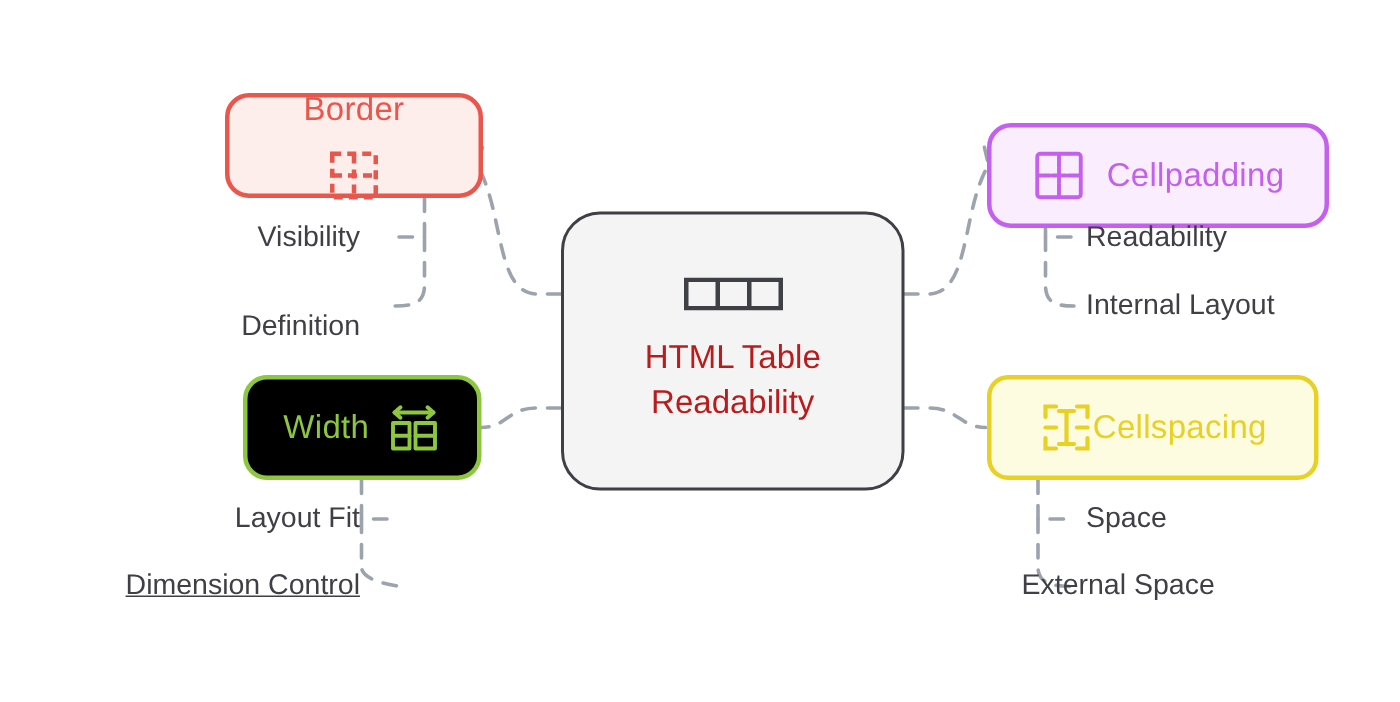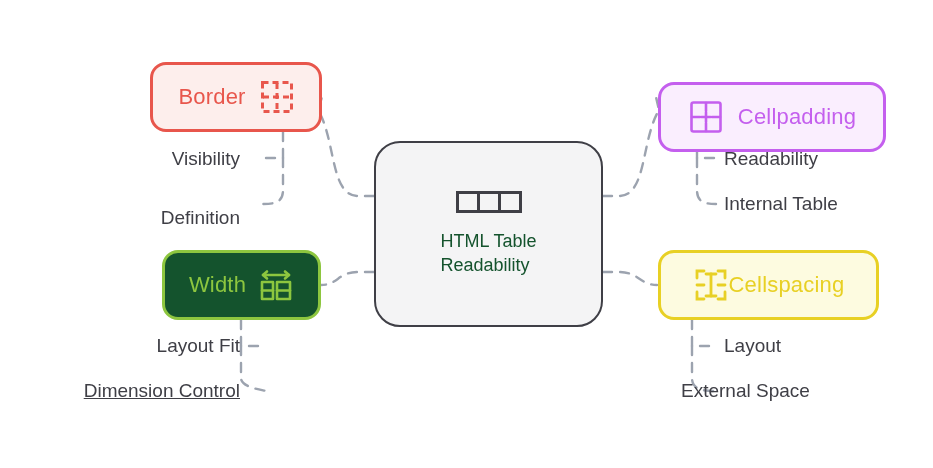--- a/index.html
+++ b/index.html
@@ -55,60 +55,62 @@
     height: 186px;
     background: #f4f4f5;
     border-color: #3f3f46;
     border-width: 2.5px;
     border-radius: 26px;
     flex-direction: column;
     justify-content: center;
     gap: 16px;
   }
   #node-center .center-text {
-    font-size: 18px;
-    color: #14532d;
+    font-size: 22px;
+    color: #b91c1c;
     line-height: 1.35;
-    text-align: left;
+    text-align: center;
   }
 
   
   #node-border {
     left: 150px; top: 62px;
     width: 172px; height: 70px;
     background: #fdeeec;
     border-color: #e8564c;
     gap: 14px;
+    flex-direction: column;
   }
   #node-border .node-label { color: #e8564c; }
 
   #node-width {
     left: 162px; top: 250px;
     width: 159px; height: 70px;
-    background: #14532d;
+    background: #000000;
     border-color: #8dc63f;
     gap: 12px;
   }
   #node-width .node-label { color: #8dc63f; }
 
   #node-cellpadding {
     left: 658px; top: 62px;
     width: 228px; height: 70px;
     background: #faeefe;
     border-color: #c45fee;
     gap: 14px;
     margin-top: 20px;
   }
   #node-cellpadding .node-label { color: #c45fee; }
 
   #node-cellspacing {
     left: 658px; top: 250px;
     width: 221px; height: 70px;
     background: #fdfbe0;
     border-color: #e8d024;
+    border-radius: 14px;
   }
   #node-cellspacing .node-label { color: #e8d024; }
 
   
   .leaf {
     position: absolute;
     font-size: 19px;
     color: #3f3f46;
     white-space: nowrap;
   }
@@ -222,17 +224,17 @@
     </svg>
     <span class="node-label">Cellspacing</span>
   </div>
 
   <div class="leaf right-align" id="leaf-visibility">Visibility</div>
   <div class="leaf right-align" id="leaf-definition">Definition</div>
   <div class="leaf right-align" id="leaf-designfit">Layout Fit</div>
   <div class="leaf right-align" id="leaf-dimension">Dimension Control</div>
 
   <div class="leaf left-align" id="leaf-readability">Readability</div>
-  <div class="leaf left-align" id="leaf-internal">Internal Table</div>
-  <div class="leaf left-align" id="leaf-layout">Layout</div>
+  <div class="leaf left-align" id="leaf-internal">Internal Layout</div>
+  <div class="leaf left-align" id="leaf-layout">Space</div>
   <div class="leaf left-align" id="leaf-external">External Space</div>
 
 </div>
 
 </body></html>

